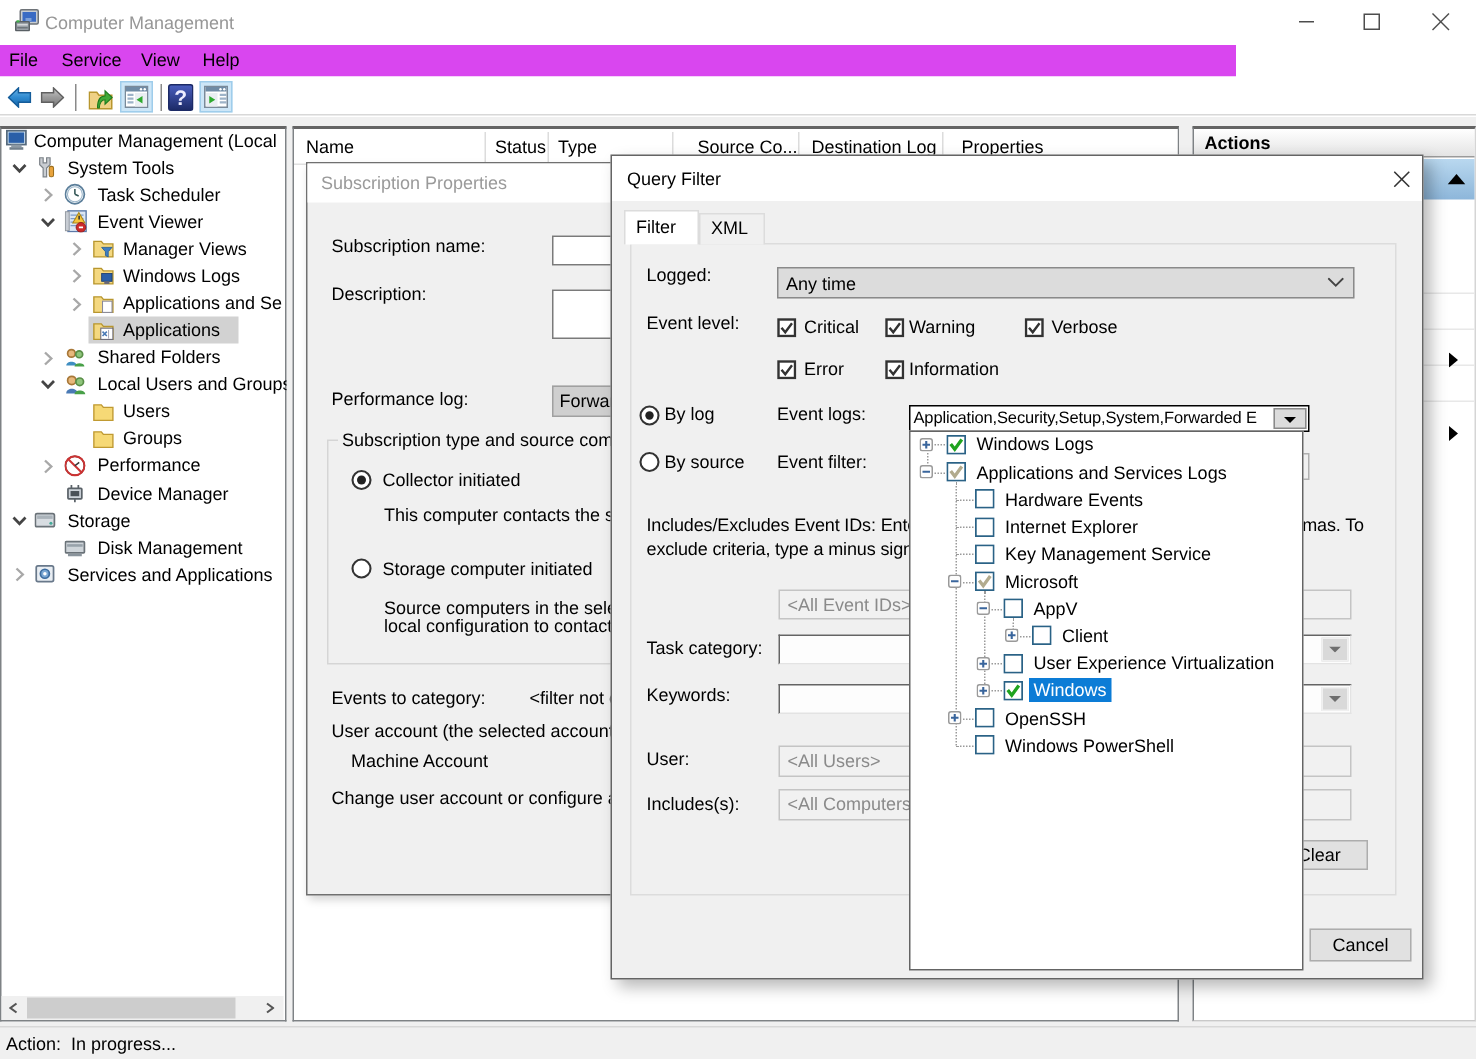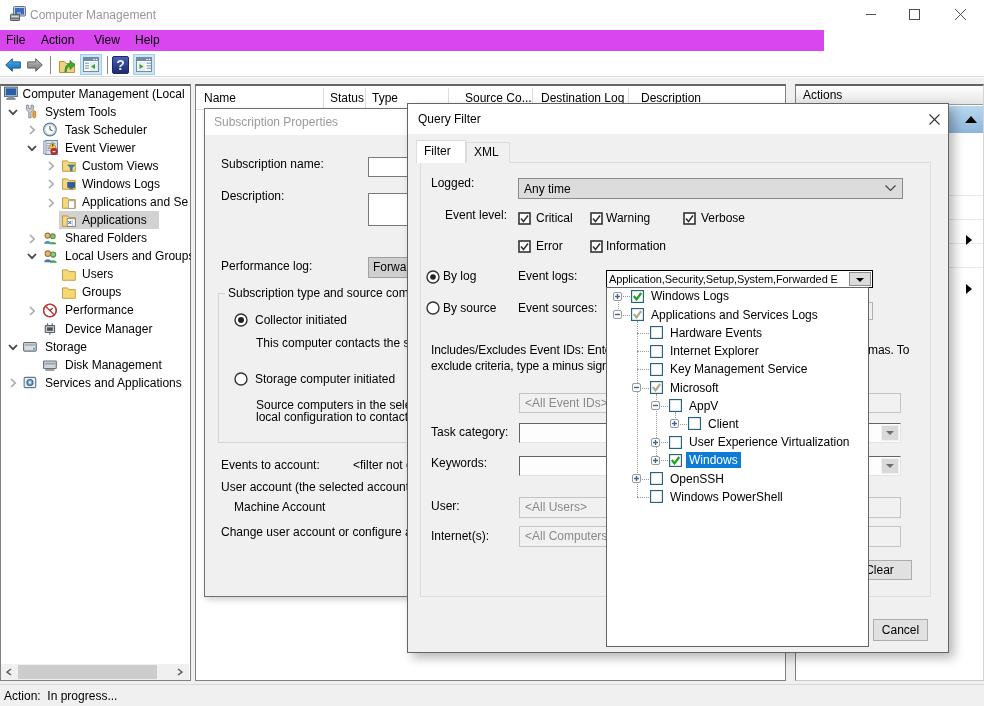--- a/index.html
+++ b/index.html
@@ -46,21 +46,21 @@
  <svg class="abs" style="left:860px;top:8px" width="120" height="14" viewBox="0 0 120 14">
   <line x1="6" y1="6.5" x2="16" y2="6.5" stroke="#4d4d4d" stroke-width="1"></line>
   <rect x="49.5" y="1.5" width="10" height="10" fill="none" stroke="#4d4d4d" stroke-width="1"></rect>
   <line x1="95" y1="1" x2="106" y2="12" stroke="#4d4d4d" stroke-width="1"></line>
   <line x1="106" y1="1" x2="95" y2="12" stroke="#4d4d4d" stroke-width="1"></line>
  </svg>
 </div>
 
 <div id="menubar">
  <span class="t" style="left:6px;top:2px">File</span>
- <span class="t" style="left:41px;top:2px">Action</span>
+ <span class="t" style="left:41px;top:2px">Service</span>
  <span class="t" style="left:94px;top:2px">View</span>
  <span class="t" style="left:135px;top:2px">Help</span>
 </div>
 
 <div id="toolbar">
  <svg class="abs" style="left:5px;top:7px" width="16" height="14" viewBox="0 0 16 14">
   <defs>
         <linearGradient id="ba" x1="0" y1="0" x2="0" y2="1">
           <stop offset="0" stop-color="#6db5e8"></stop>
           <stop offset="0.5" stop-color="#2f8ad0"></stop>
@@ -160,21 +160,21 @@
       <path d="M8.3 10 L10.7 10" stroke="#fff" stroke-width="1"></path>
     </svg>
     <span class="t" style="left:65px;top:55.809999999999995px">Event Viewer</span>
     <svg class="abs" style="left:47.8px;top:77.38px" width="7" height="10" viewBox="0 0 7 10">
       <path d="M1 1 L5.2 5 L1 9" fill="none" stroke="#a8a8a8" stroke-width="1.6"></path>
     </svg>
     <svg class="abs" style="left:61.5px;top:74.38px" width="15" height="15" viewBox="0 0 13 13">
       <path d="M0.5 2.5 L0.5 11.5 L11.5 11.5 L11.5 4 L6 4 L4.8 2.5 Z" fill="#f4d880" stroke="#b8962e" stroke-width="0.8"></path>
       <path d="M5 6 L11 6 L8.8 8.5 L8.8 11.5 L7.2 10.7 L7.2 8.5 Z" fill="#3f7ec1" stroke="#2a5f96" stroke-width="0.5"></path>
     </svg>
-    <span class="t" style="left:82px;top:73.88px">Custom Views</span>
+    <span class="t" style="left:82px;top:73.88px">Manager Views</span>
     <svg class="abs" style="left:47.8px;top:95.44999999999999px" width="7" height="10" viewBox="0 0 7 10">
       <path d="M1 1 L5.2 5 L1 9" fill="none" stroke="#a8a8a8" stroke-width="1.6"></path>
     </svg>
     <svg class="abs" style="left:61.5px;top:92.44999999999999px" width="15" height="15" viewBox="0 0 13 13">
       <path d="M0.5 2.5 L0.5 11.5 L11.5 11.5 L11.5 4 L6 4 L4.8 2.5 Z" fill="#f4d880" stroke="#b8962e" stroke-width="0.8"></path>
       <rect x="5" y="5.5" width="6" height="4.5" fill="#2a5fa8" stroke="#1d3e6e" stroke-width="0.5"></rect>
       <rect x="6.5" y="10" width="3" height="1.5" fill="#667"></rect>
     </svg>
     <span class="t" style="left:82px;top:91.94999999999999px">Windows Logs</span>
     <svg class="abs" style="left:47.8px;top:113.52px" width="7" height="10" viewBox="0 0 7 10">
@@ -278,26 +278,26 @@
  <div class="hsep" style="left:127px;top:2px;height:21px"></div>
  <div class="hsep" style="left:169px;top:2px;height:21px"></div>
  <div class="hsep" style="left:252px;top:2px;height:21px"></div>
  <div class="hsep" style="left:336px;top:2px;height:21px"></div>
  <div class="hsep" style="left:432px;top:2px;height:21px"></div>
  <span class="t" style="left:8px;top:4px">Name</span>
  <span class="t" style="left:134px;top:4px">Status</span>
  <span class="t" style="left:176px;top:4px">Type</span>
  <span class="t" style="left:269px;top:4px">Source Co...</span>
  <span class="t" style="left:345px;top:4px">Destination Log</span>
- <span class="t" style="left:445px;top:4px">Description</span>
+ <span class="t" style="left:445px;top:4px">Properties</span>
 </div>
 
 <div id="rightpanel">
  <div class="abs" style="left:0;top:0;width:187px;height:19px;background:linear-gradient(#ffffff,#e4e4e4);border-bottom:1px solid #9b9b9b"></div>
- <span class="t" style="left:7px;top:1px;font-weight:normal">Actions</span>
+ <span class="t" style="left:7px;top:1px;font-weight:bold">Actions</span>
  <div class="abs" style="left:0;top:20px;width:187px;height:27px;background:linear-gradient(#b9d8ef,#8db6da)"></div>
  <svg class="abs" style="left:169px;top:30px" width="12" height="7" viewBox="0 0 12 7">
       <path d="M6 0 L12 7 L0 7 Z" fill="#000"></path>
     </svg>
  <div class="abs" style="left:1px;top:109px;width:186px;height:1px;background:#e8e8e8"></div>
  <div class="abs" style="left:1px;top:133px;width:186px;height:1px;background:#e8e8e8"></div>
  <div class="abs" style="left:1px;top:157px;width:186px;height:1px;background:#e8e8e8"></div>
  <div class="abs" style="left:1px;top:181px;width:186px;height:1px;background:#e8e8e8"></div>
  <svg class="abs" style="left:170px;top:149px" width="6" height="10" viewBox="0 0 6 10">
       <path d="M0 0 L6 5 L0 10 Z" fill="#000"></path>
@@ -329,21 +329,21 @@
       <circle cx="7" cy="7" r="3" fill="#222"></circle>
  </svg>
  <span class="t" style="left:50px;top:203px">Collector initiated</span>
  <span class="t" style="left:51px;top:226px">This computer contacts the selected source computers and provides the subscription.</span>
  <svg class="abs" style="left:29px;top:263px" width="14" height="14" viewBox="0 0 14 14">
   <circle cx="7" cy="7" r="6" fill="#fff" stroke="#333" stroke-width="1.4"></circle>
  </svg>
  <span class="t" style="left:50px;top:262px">Storage computer initiated</span>
  <span class="t" style="left:51px;top:288px">Source computers in the selected groups must be configured through policy or</span>
  <span class="t" style="left:51px;top:300px">local configuration to contact this computer and receive the subscription.</span>
- <span class="t" style="left:16px;top:348px">Events to account:</span>
+ <span class="t" style="left:16px;top:348px">Events to category:</span>
  <span class="t" style="left:148px;top:348px">&lt;filter not configured&gt;</span>
  <span class="t" style="left:16px;top:370px">User account (the selected account must have read access to the source logs):</span>
  <span class="t" style="left:29px;top:390px">Machine Account</span>
  <span class="t" style="left:16px;top:415px">Change user account or configure advanced settings:</span>
 </div>
 
 <div id="qfdlg">
  <div class="abs" style="left:0;top:0;width:540px;height:30px;background:#fff"></div>
  <span class="t" style="left:10px;top:7px">Query Filter</span>
  <svg class="abs" style="left:521px;top:10px" width="11" height="11" viewBox="0 0 11 11">
@@ -357,21 +357,21 @@
  <div class="abs" style="left:58px;top:38px;width:44px;height:21px;background:#f0f0f0;border:1px solid #dcdcdc;border-bottom:none"></div>
  <span class="t" style="left:66px;top:40px">XML</span>
 
  <span class="t" style="left:23px;top:71px">Logged:</span>
  <div class="abs" style="left:110px;top:74px;width:385px;height:21px;background:#dcdcdc;border:1px solid #8a8a8a"></div>
  <span class="t" style="left:116px;top:77px">Any time</span>
  <svg class="abs" style="left:477px;top:81px" width="11" height="7" viewBox="0 0 11 7">
       <path d="M0.5 0.5 L5.5 5.5 L10.5 0.5" fill="none" stroke="#444" stroke-width="1.2"></path>
     </svg>
 
- <span class="t" style="left:37px;top:103px">Event level:</span>
+ <span class="t" style="left:23px;top:103px">Event level:</span>
  <svg class="abs" style="left:110px;top:108px" width="13" height="13" viewBox="0 0 13 13">
       <rect x="1" y="1" width="11" height="11" fill="#fff" stroke="#333" stroke-width="1.6"></rect>
       <path d="M3 6.5 L5.5 9.5 L10 3.5" fill="none" stroke="#333" stroke-width="1.6"></path>
     </svg>
  <span class="t" style="left:128px;top:106px">Critical</span>
  <svg class="abs" style="left:182px;top:108px" width="13" height="13" viewBox="0 0 13 13">
       <rect x="1" y="1" width="11" height="11" fill="#fff" stroke="#333" stroke-width="1.6"></rect>
       <path d="M3 6.5 L5.5 9.5 L10 3.5" fill="none" stroke="#333" stroke-width="1.6"></path>
     </svg>
  <span class="t" style="left:198px;top:106px">Warning</span>
@@ -401,21 +401,21 @@
  <span class="t" style="left:201px;top:167px;font-size:11px;letter-spacing:-0.1px">Application,Security,Setup,System,Forwarded E</span>
  <div class="abs" style="left:441px;top:168px;width:22px;height:14px;background:#dcdcdc;border:1px solid #8a8a8a"></div>
  <svg class="abs" style="left:448px;top:174px" width="8" height="4" viewBox="0 0 8 4">
       <path d="M0 0 L8 0 L4 4 Z" fill="#000"></path>
     </svg>
 
  <svg class="abs" style="left:18px;top:197px" width="14" height="14" viewBox="0 0 14 14">
       <circle cx="7" cy="7" r="6" fill="#fff" stroke="#333" stroke-width="1.4"></circle>
     </svg>
  <span class="t" style="left:35px;top:196px">By source</span>
- <span class="t" style="left:110px;top:196px">Event sources:</span>
+ <span class="t" style="left:110px;top:196px">Event filter:</span>
  <div class="abs" style="left:198px;top:198px;width:267px;height:18px;background:#f0f0f0;border:1px solid #b0b0b0"></div>
 
  <span class="t" style="left:23px;top:238px;letter-spacing:-0.09px">Includes/Excludes Event IDs: Enter ID numbers and/or ID ranges separated by commas. To</span>
  <span class="t" style="left:23px;top:253.5px;letter-spacing:-0.09px">exclude criteria, type a minus sign first. For example 1,3,5-99,-76</span>
 
  <div class="gbox" style="left:111px;top:289px;width:382px;height:20px"></div>
  <span class="t gray" style="left:117px;top:291px">&lt;All Event IDs&gt;</span>
 
  <span class="t" style="left:23px;top:320px">Task category:</span>
  <div class="abs" style="left:111px;top:319px;width:382px;height:20px;background:#fdfdfd;border:1px solid #e3e3e3;border-top:1px solid #646464;border-left:1px solid #646464"></div>
@@ -427,27 +427,27 @@
  <span class="t" style="left:23px;top:351px">Keywords:</span>
  <div class="abs" style="left:111px;top:352px;width:382px;height:20px;background:#fdfdfd;border:1px solid #e3e3e3;border-top:1px solid #646464;border-left:1px solid #646464"></div>
  <div class="abs" style="left:473px;top:354px;width:18px;height:16px;background:#d9d9d9;border:1px solid #f0f0f0"></div>
  <svg class="abs" style="left:478px;top:360px" width="8" height="4" viewBox="0 0 8 4">
       <path d="M0 0 L8 0 L4 4 Z" fill="#6e6e6e"></path>
     </svg>
 
  <span class="t" style="left:23px;top:394px">User:</span>
  <div class="gbox" style="left:111px;top:393px;width:382px;height:21px"></div>
  <span class="t gray" style="left:117px;top:395px">&lt;All Users&gt;</span>
- <span class="t" style="left:23px;top:424px">Internet(s):</span>
+ <span class="t" style="left:23px;top:424px">Includes(s):</span>
  <div class="gbox" style="left:111px;top:422px;width:382px;height:21px"></div>
  <span class="t gray" style="left:117px;top:424px">&lt;All Computers&gt;</span>
 
  <div class="btn" style="left:439px;top:456px;width:65px;height:20px"><span style="line-height:19px">Clear</span></div>
 
- <div class="btn" style="left:465px;top:515px;width:55px;height:22px"><span style="line-height:21px">Cancel</span></div>
+ <div class="btn" style="left:465px;top:515px;width:68px;height:22px"><span style="line-height:21px">Cancel</span></div>
 </div>
 
 <div id="ddtree">
     <div class="abs" style="left:10.5px;top:14.399999999999977px;width:1px;height:6.220000000000027px;border-left:1px dotted #9a9a9a"></div>
     <div class="abs" style="left:29.5px;top:32.620000000000005px;width:1px;height:176.19999999999993px;border-left:1px dotted #9a9a9a"></div>
     <div class="abs" style="left:48.5px;top:105.5px;width:1px;height:66.88px;border-left:1px dotted #9a9a9a"></div>
     <div class="abs" style="left:67.5px;top:123.71999999999997px;width:1px;height:12.21999999999997px;border-left:1px dotted #9a9a9a"></div>
     <div class="abs" style="left:16px;top:8.399999999999977px;width:7px;height:1px;border-top:1px dotted #9a9a9a"></div>
     <div class="abs" style="left:16px;top:26.620000000000005px;width:7px;height:1px;border-top:1px dotted #9a9a9a"></div>
     <div class="abs" style="left:29.5px;top:44.839999999999975px;width:12.5px;height:1px;border-top:1px dotted #9a9a9a"></div>

